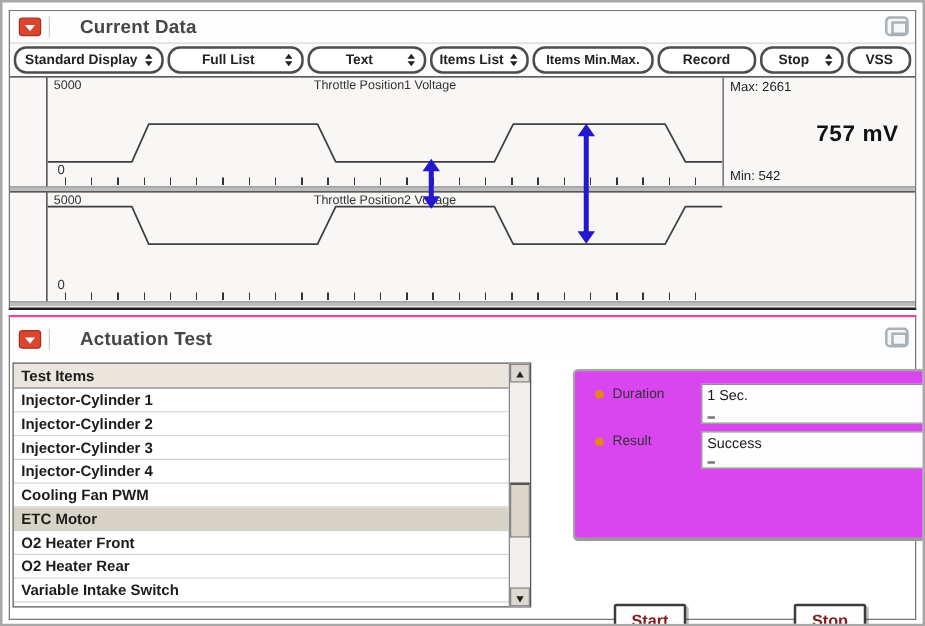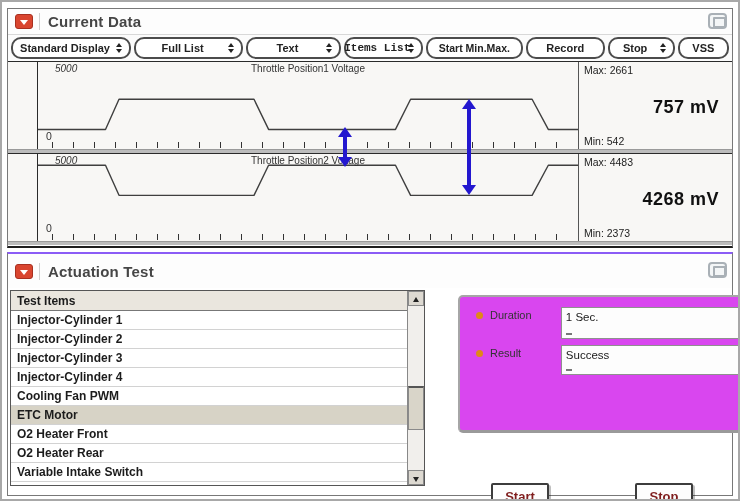--- a/index.html
+++ b/index.html
@@ -4,31 +4,31 @@
 <style>
   * { margin:0; padding:0; box-sizing:border-box; }
   body { background:#e8e8e8; font-family:"Liberation Sans", sans-serif; }
   #screen {
     position:relative; width:740px; height:501px; background:#ffffff;
     border:2px solid #a8a8a8; overflow:hidden;
     font-family:"Liberation Sans", sans-serif; color:#222;
   }
   .panel { position:absolute; left:5px; width:726px; background:#fff; border:1px solid #787878; }
   #panel-current { top:6px;  height:240px; border-bottom:2px solid #1e1e1e; }
-  #panel-actuation { top:250px; height:244px; border-top:2px solid #8b5cf6; }
+  #panel-actuation { top:250px; height:244px; border-top:2px solid #ec4899; }
 
   
   .phdr { position:relative; height:25px; display:flex; align-items:center; background:#fdfdfd; }
   #panel-actuation .phdr { height:34px; }
   .redbtn { position:relative; width:18px; height:15px; margin-left:7px; background:#d9452f;
             border:1px solid #a83020; border-radius:3px; cursor:pointer; flex:0 0 auto; }
   .redbtn::after { content:""; position:absolute; left:4px; top:5px;
             border:4px solid transparent; border-bottom-width:0; border-top:5px solid #fff; }
   .hsep { width:1px; height:17px; background:#cfcfcf; margin-left:6px; flex:0 0 auto; }
-  .ptitle { margin-left:8px; font-size:15px; font-weight:bold; color:#464646; letter-spacing:.2px; }
+  .ptitle { margin-left:24px; font-size:15px; font-weight:bold; color:#464646; letter-spacing:.2px; }
   .winbtn { position:absolute; right:5px; top:4px; width:19px; height:16px;
             border:2px solid #a9b0b6; border-radius:4px; background:#f4f6f7; cursor:pointer; }
   #panel-actuation .winbtn { top:8px; }
   .winbtn::after { content:""; position:absolute; left:3px; top:2px; width:9px; height:7px;
             border:2px solid #a9b0b6; border-radius:1px; }
 
   
   #toolbar { position:relative; height:27px; display:flex; align-items:center;
              padding:0 3px; gap:3px; background:#fbfbfb; border-top:1px solid #d8d8d8; }
   .tbtn { position:relative; height:22px; background:#fff; border:2px solid #4c4c4c;
@@ -46,21 +46,21 @@
   .spin i.d { border-bottom-width:0; border-top:4px solid #222; }
 
   
   #charts { position:relative; height:184px; background:#f8f7f5; }
   .chart-row { position:relative; height:88px; display:flex; border-top:1px solid #2a2a2a; }
   .cdivider { height:4px; background:#bcbcbc; border-top:1px solid #9a9a9a; }
   #charts-bottom-strip { height:4px; background:#bcbcbc; border-top:1px solid #9a9a9a; }
   .gutter { width:30px; border-right:1px solid #2a2a2a; }
   .plot { position:relative; width:540px; }
   .plot svg { position:absolute; inset:0; width:100%; height:100%; }
-  .ylab-top { position:absolute; top:1px; left:17px; font-size:10px; color:#333;font-style:italic; }
+  .ylab-top { position:absolute; top:1px; left:5px; font-size:10px; color:#333; }
   .ylab-bot { position:absolute; bottom:7px; left:8px; font-size:10.5px; color:#333; }
   .ctitle { position:absolute; top:1px; left:0; right:0; text-align:center; font-size:10px; color:#333; }
   .ticks { position:absolute; left:14px; right:4px; bottom:1px; height:6px;
            background-image:repeating-linear-gradient(90deg,#333 0 1px,transparent 1px 21px); }
   .cinfo { position:relative; flex:1; border-left:1px solid #555; }
   .maxlab { position:absolute; top:2px; left:5px; font-size:10.5px; color:#222; }
   .minlab { position:absolute; bottom:2px; left:5px; font-size:10.5px; color:#222; }
   .cval { position:absolute; top:35px; right:13px; font-size:18px; font-weight:bold;
           color:#111; letter-spacing:.5px; }
   .wavepath { fill:none; stroke:#3f3f3f; stroke-width:1.4; vector-effect:non-scaling-stroke;
@@ -138,29 +138,29 @@
             <i class="d"></i>
           </span>
         </button>
         <button class="tbtn" style="padding-right: 20px;">
           <span>Text</span>
           <span class="spin">
             <i class="u"></i>
             <i class="d"></i>
           </span>
         </button>
-        <button class="tbtn" style="padding-right: 20px; font-family: Liberation Mono, monospace;">
+        <button class="tbtn" style="padding-right: 20px;">
           <span>Items List</span>
           <span class="spin">
             <i class="u"></i>
             <i class="d"></i>
           </span>
         </button>
         <button class="tbtn">
-          <span>Start Min.Max.</span>
+          <span>Items Min.Max.</span>
         </button>
         <button class="tbtn">
           <span>Record</span>
         </button>
         <button class="tbtn" style="padding-right: 20px;">
           <span>Stop</span>
           <span class="spin">
             <i class="u"></i>
             <i class="d"></i>
           </span>
@@ -195,25 +195,20 @@
       <div class="chart-row">
         <div class="gutter"></div>
         <div class="plot">
           <svg viewBox="0 0 1000 88" preserveAspectRatio="none">
             <path class="wavepath" d="M0.0,11.4 L125.0,11.4 L150.0,41.8 L400.0,41.8 L427.0,11.4 L662.0,11.4 L690.0,41.8 L915.0,41.8 L945.0,11.4 L1000.0,11.4"></path>
           </svg>
           <div class="ylab-top">5000</div>
           <div class="ctitle">Throttle Position2 Voltage</div>
           <div class="ylab-bot">0</div>
           <div class="ticks"></div>
-        </div>
-        <div class="cinfo">
-          <div class="maxlab">Max: 4483</div>
-          <div class="cval">4268 mV</div>
-          <div class="minlab">Min: 2373</div>
         </div>
       </div>
 
       <div id="charts-bottom-strip"></div>
 
       <div class="varrow" style="left:337px; top:66px; height:40px;">
         <span class="ht"></span>
           <span class="bar"></span>
           <span class="hb"></span>
       </div>

